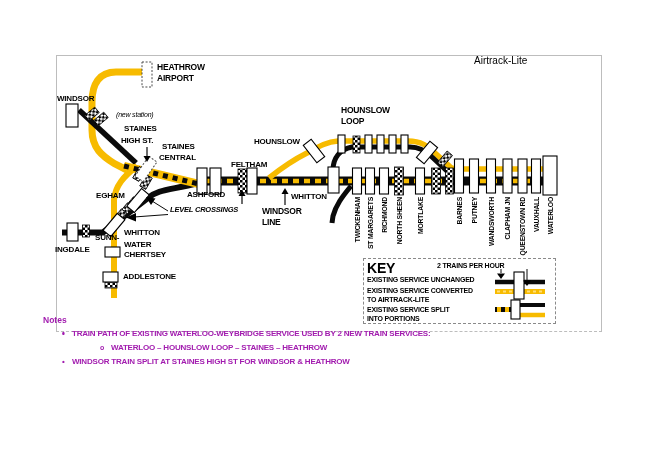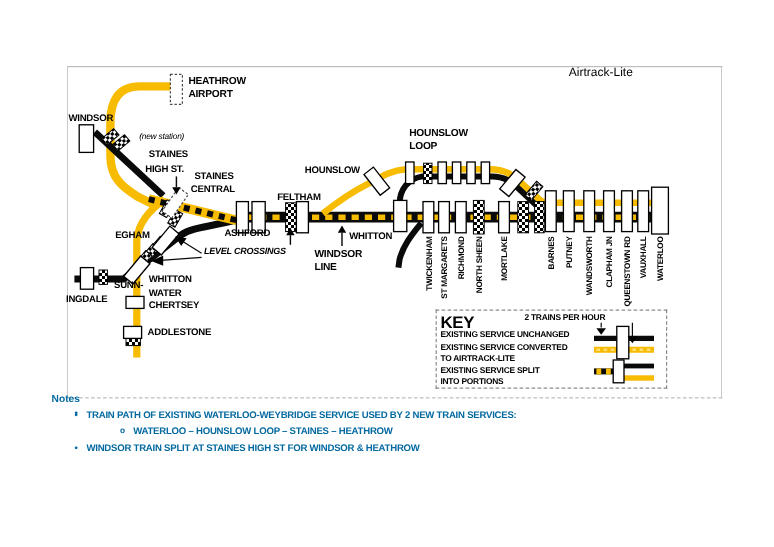--- a/index.html
+++ b/index.html
@@ -21,21 +21,21 @@
         letter-spacing:-0.2px;white-space:nowrap;}
   .khead{font-size:14px;}
   .vlbl{font:bold 6.8px "Liberation Sans",sans-serif;letter-spacing:-0.2px;fill:#000;}
   .stn{fill:#fff;stroke:#000;stroke-width:1.1;}
   .stn-new{fill:#fff;stroke:#4a4a4a;stroke-width:1;stroke-dasharray:2,1.6;}
   .ck{fill:url(#chk);stroke:#000;stroke-width:0.8;}
   .lnY{stroke:var(--yellow,#F7BB00);fill:none;}
   .lnYd{stroke:var(--dashlight,#FFDE7A);fill:none;}
   .lnK{stroke:#0a0a0a;fill:none;}
   .tri{fill:#000;}
-  .notes{position:absolute;left:43px;top:328px;width:570px;color:#0369a1;}
+  .notes{position:absolute;left:43px;top:316px;width:570px;color:#a21caf;}
   .nhead{font:bold 8.5px/1 "Liberation Sans",sans-serif;margin-bottom:4px;}
   .nrow{position:relative;font:bold 8px/1.1 "Liberation Sans",sans-serif;
         letter-spacing:-0.2px;margin-bottom:5.5px;padding-left:29px;}
   .nrow .mk{position:absolute;left:19px;top:0;}
   .nrow.sub{padding-left:68px;margin-bottom:4.5px;}
   .nrow.sub .mk{left:57px;font-size:7px;}
 </style>
 </head>
 <body>
 

